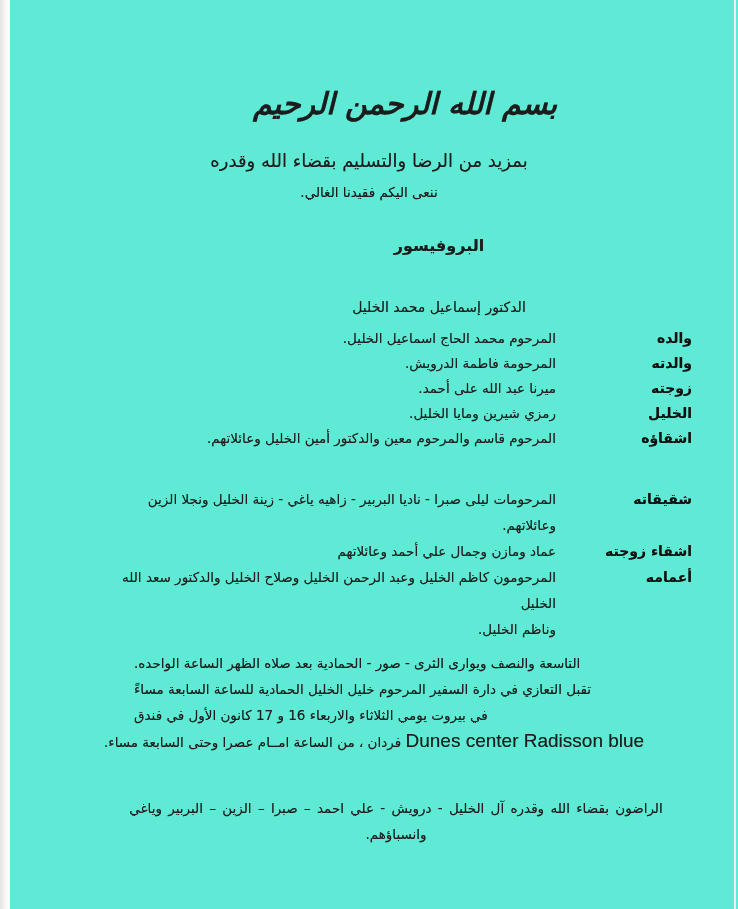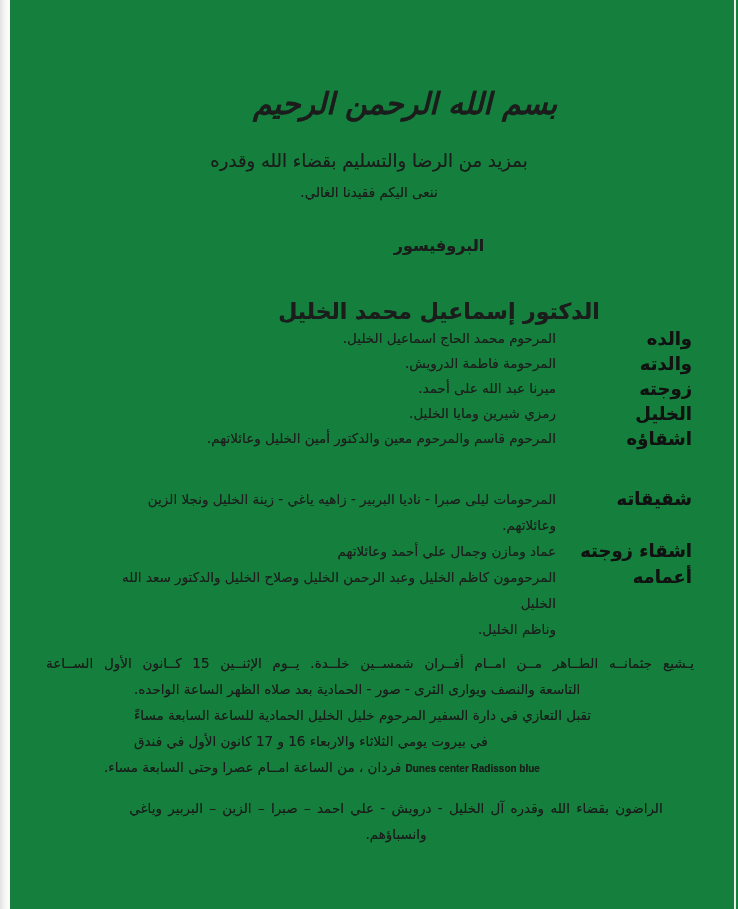--- a/index.html
+++ b/index.html
@@ -5,21 +5,21 @@
   html,body{margin:0;padding:0;}
   body{
     width:738px;height:909px;
     background:#f2f2f2;
     font-family:"DejaVu Sans",sans-serif;
     overflow:hidden;
   }
   .page{
     position:relative;
     width:738px;height:909px;
-    background:#15803d;
+    background:#5eead4;
     color:#1c1c1c;
     overflow:hidden;
   }
   
   .page::before{
     content:"";position:absolute;left:0;top:0;bottom:0;width:10px;
     background:linear-gradient(to right,#e3e3e3,#f8f8f8 55%,#ffffff);
     pointer-events:none;
   }
   .page::after{
@@ -36,48 +36,48 @@
     font-size:30px;font-weight:bold;font-style:italic;
     transform:translateX(36px);
     letter-spacing:0;
     line-height:52px;
   }
   .intro1{position:absolute;top:150px;left:0;right:0;text-align:center;font-size:18px;}
   .intro2{position:absolute;top:184px;left:0;right:0;text-align:center;font-size:13.5px;}
 
   .titles{position:absolute;top:236px;left:140px;right:0;text-align:center;}
   .titles .t1{font-size:16px;font-weight:bold;margin-bottom:14px;}
-  .titles .t2{font-size:22px;font-weight:bold;margin-top:44px;}
+  .titles .t2{font-size:14px;font-weight:normal;margin-top:44px;}
 
   table.rel{
     position:absolute;right:46px;border-collapse:collapse;
     width:582px;direction:rtl;table-layout:fixed;
   }
   table.rel.block1{top:326px;}
   table.rel.block2{top:486px;}
   table.rel td{
     vertical-align:top;text-align:right;
     font-size:13.5px;line-height:25px;padding:0;
   }
   table.rel.block2 td{line-height:26px;}
-  table.rel td.lbl{width:136px;font-weight:bold;font-size:18px;color:#111;}
+  table.rel td.lbl{width:136px;font-weight:bold;font-size:14px;color:#111;}
   table.rel td.val{white-space:pre-line;color:#1f1f1f;}
 
   .funeral{
     position:absolute;top:650px;left:46px;right:44px;
     font-size:13.5px;line-height:26px;direction:rtl;
   }
   .funeral .just{
     text-align:justify;text-align-last:justify;word-spacing:1px;
   }
   .funeral .lft{text-align:left;padding-left:88px;}
   .funeral .lft5{text-align:left;padding-left:58px;}
   .hotel{
     font-family:"Liberation Sans",sans-serif;
-    font-weight:bold;font-size:10px;direction:ltr;unicode-bidi:isolate;
+    font-weight:normal;font-size:19px;direction:ltr;unicode-bidi:isolate;
   }
 
   .closing{
     position:absolute;top:795px;left:100px;right:46px;
     direction:rtl;text-align:center;
     font-size:13.5px;line-height:26px;word-spacing:2px;
   }
 </style>
 </head>
 <body>
@@ -132,21 +132,20 @@
     </tr>
     <tr>
       <td class="lbl soft">أعمامه</td>
       <td class="val soft">المرحومون كاظم الخليل وعبد الرحمن الخليل وصلاح الخليل والدكتور سعد الله الخليل
 وناظم الخليل.</td>
     </tr>
   </tbody>
     </table>
 
   <div class="funeral">
-    <div class="just soft">يـشيع جثمانــه الطــاهر مــن امــام أفــران شمســين خلــدة. يــوم الإثنــين 15 كــانون الأول الســاعة</div>
     <div class="lft soft">التاسعة والنصف ويوارى الثرى - صور - الحمادية بعد صلاه الظهر الساعة الواحده.</div>
     <div class="lft soft">تقبل التعازي في دارة السفير المرحوم خليل الخليل الحمادية للساعة السابعة مساءً</div>
     <div class="lft soft">في بيروت يومي الثلاثاء والاربعاء 16 و 17 كانون الأول في فندق</div>
     <div class="lft5 soft"><span class="hotel">Dunes center Radisson blue</span><span> فردان ، من الساعة امــام عصرا وحتى السابعة  مساء.</span></div>
   </div>
 
   <div class="closing soft">الراضون بقضاء الله وقدره آل الخليل - درويش - علي احمد – صبرا – الزين – البربير وياغي وانسباؤهم.</div>
 
 </div>
 

